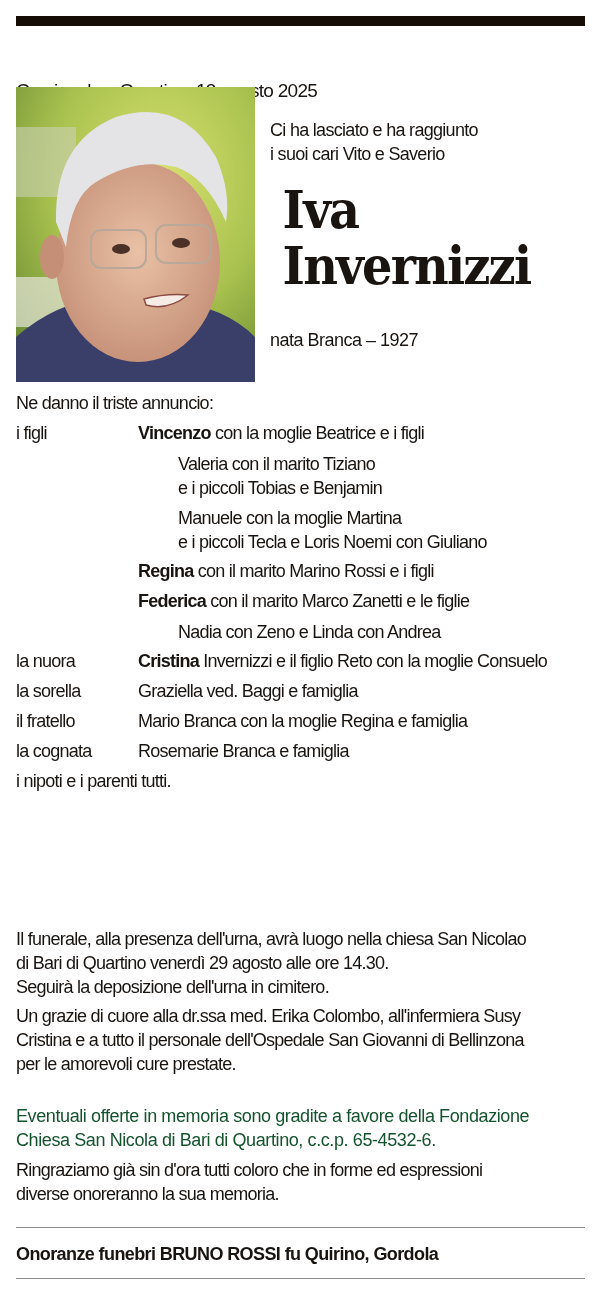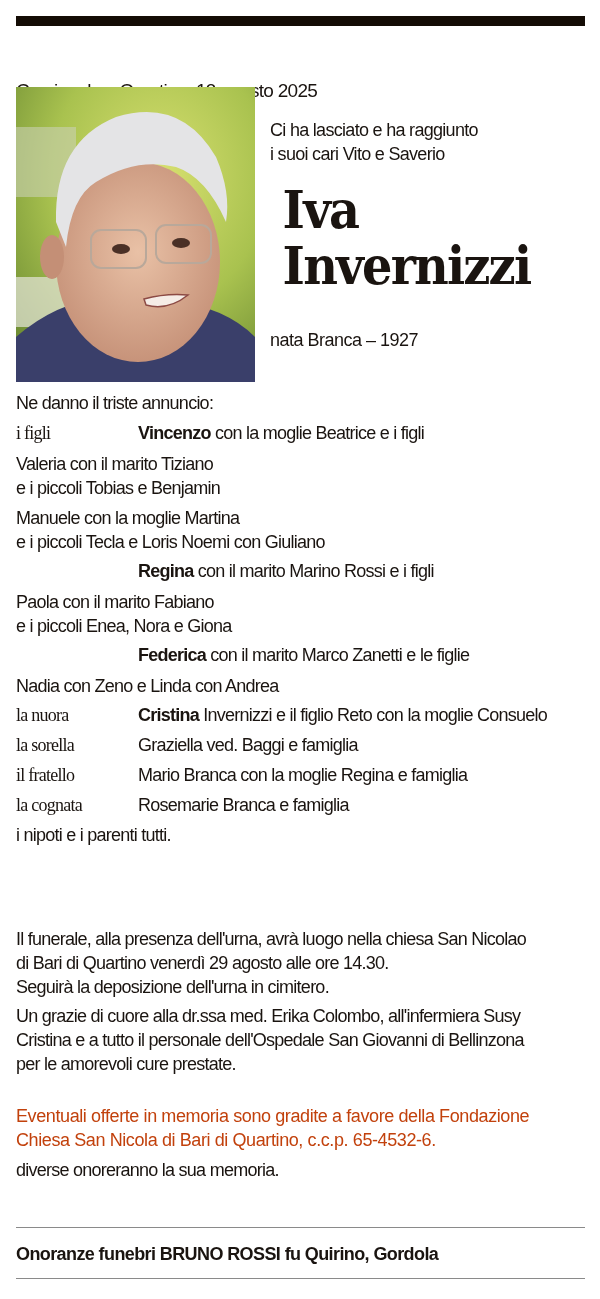--- a/index.html
+++ b/index.html
@@ -7,27 +7,27 @@
   .top-bar { position: absolute; left: 16px; top: 16px; width: 569px; height: 10px; background: #140c05; }
   .dateline { position: absolute; left: 16px; top: 36px; font-size: 19px; letter-spacing: -0.7px; margin-top: 44px; }
   .photo { position: absolute; left: 16px; top: 87px; width: 239px; height: 295px; overflow: hidden; background: #8fb34a; }
   .photo svg { display: block; width: 100%; height: 100%; }
   .heading { position: absolute; left: 270px; top: 118px; width: 315px; text-align: left; }
   .intro { font-size: 18px; line-height: 24px; letter-spacing: -0.7px; }
   .name { font-family: "DejaVu Serif", "Liberation Serif", serif; font-weight: bold; font-size: 52px; line-height: 56px; letter-spacing: -2px; margin-top: 16px; transform: scaleX(0.92); }
   .born { font-size: 18px; margin-top: 36px; letter-spacing: -0.5px; }
   .announce { position: absolute; left: 16px; top: 392px; width: 575px; font-size: 18px; letter-spacing: -0.75px; }
   .row { display: flex; line-height: 22px; margin-bottom: 8px; }
-  .row .rel { width: 122px; flex: none; font-family: Liberation Serif, serif; }
+  .row .rel { width: 122px; flex: none; }
   .row .txt { flex: 1; white-space: nowrap; }
-  .sub { line-height: 24px; margin-bottom: 6px; white-space: nowrap; }
+  .sub { margin-left: 162px; line-height: 24px; margin-bottom: 6px; white-space: nowrap; }
   .lead-line { line-height: 22px; margin-bottom: 8px; }
   b { font-weight: bold; }
   .para { position: absolute; left: 16px; width: 575px; font-size: 18px; line-height: 24px; letter-spacing: -0.75px; }
-  .light { color: #c2410c; letter-spacing: -0.4px; }
+  .light { color: #14532d; letter-spacing: -0.4px; }
   .rule { position: absolute; left: 16px; width: 569px; height: 1px; background: #8a8a8a; }
   .footer { position: absolute; left: 16px; top: 1244px; width: 569px; font-weight: bold; font-size: 18px; letter-spacing: -0.6px; }
 </style>
 </head>
 <body>
 
 <div class="top-bar"></div>
 
 <div class="dateline">Camignolo – Quartino, 13 agosto 2025</div>
 
@@ -80,24 +80,20 @@
   </div>
   <div class="sub">
     <div>Manuele con la moglie Martina</div>
     <div>e i piccoli Tecla e Loris Noemi con Giuliano</div>
   </div>
 
   <div class="row">
     <span class="rel"></span>
     <span class="txt"><b>Regina</b><span> con il marito Marino Rossi e i figli</span></span>
   </div>
-  <div class="sub">
-    <div>Paola con il marito Fabiano</div>
-    <div>e i piccoli Enea, Nora e Giona</div>
-  </div>
 
   <div class="row">
     <span class="rel"></span>
     <span class="txt"><b>Federica</b><span> con il marito Marco Zanetti e le figlie</span></span>
   </div>
   <div class="sub">
     <div>Nadia con Zeno e Linda con Andrea</div>
   </div>
 
   <div class="row">
@@ -130,20 +126,21 @@
   <div>Cristina e a tutto il personale dell'Ospedale San Giovanni di Bellinzona</div>
   <div>per le amorevoli cure prestate.</div>
 </div>
 
 <div class="para light" style="top:1104px">
   <div>Eventuali offerte in memoria sono gradite a favore della Fondazione</div>
   <div>Chiesa San Nicola di Bari di Quartino, c.c.p. 65-4532-6.</div>
 </div>
 
 <div class="para" style="top:1158px">
+  <div>Ringraziamo già sin d'ora tutti coloro che in forme ed espressioni</div>
   <div>diverse onoreranno la sua memoria.</div>
 </div>
 
 <div class="rule" style="top:1227px"></div>
 
 <div class="footer">
   <span>Onoranze funebri </span><span>BRUNO ROSSI</span><span> fu Quirino, Gordola</span>
 </div>
 
 <div class="rule" style="top:1278px"></div>

